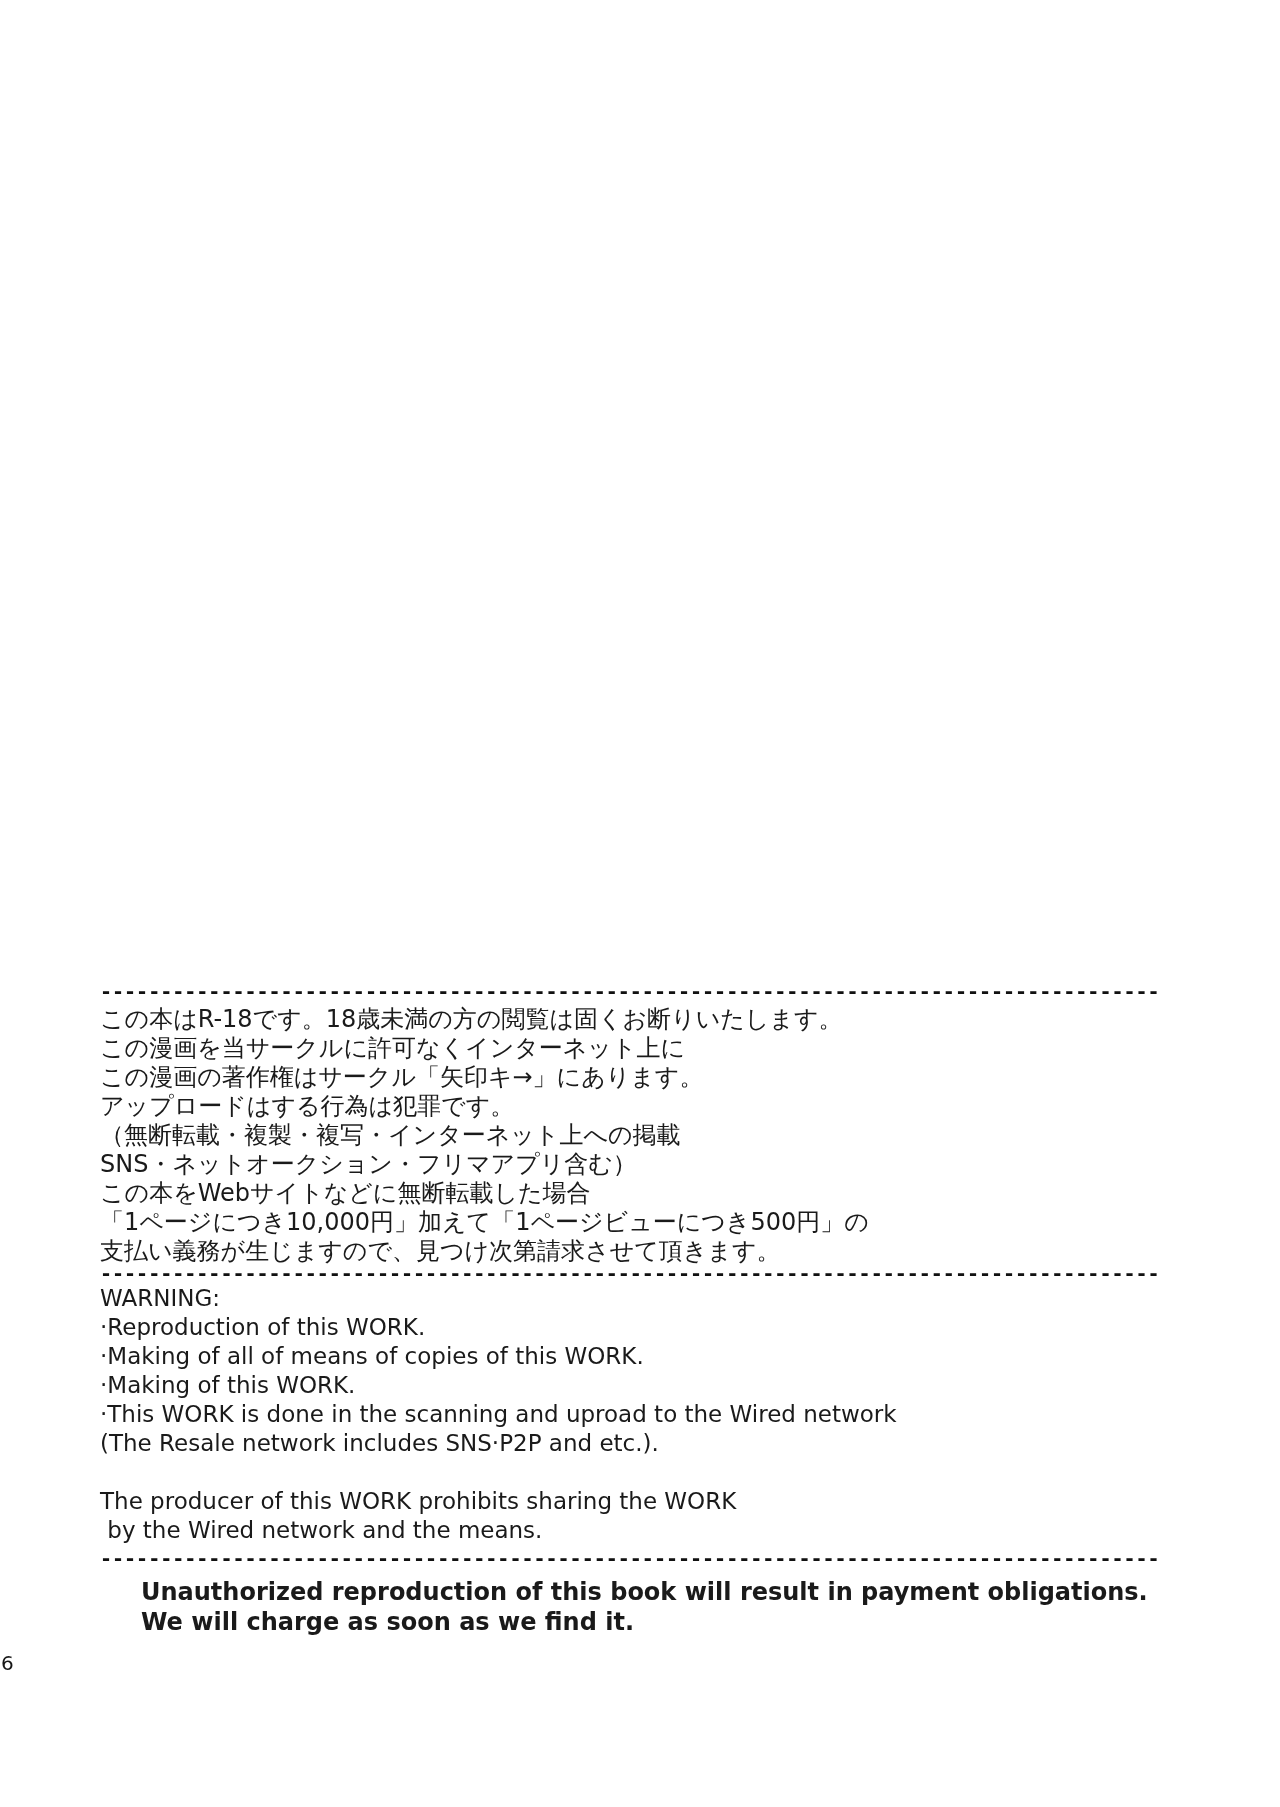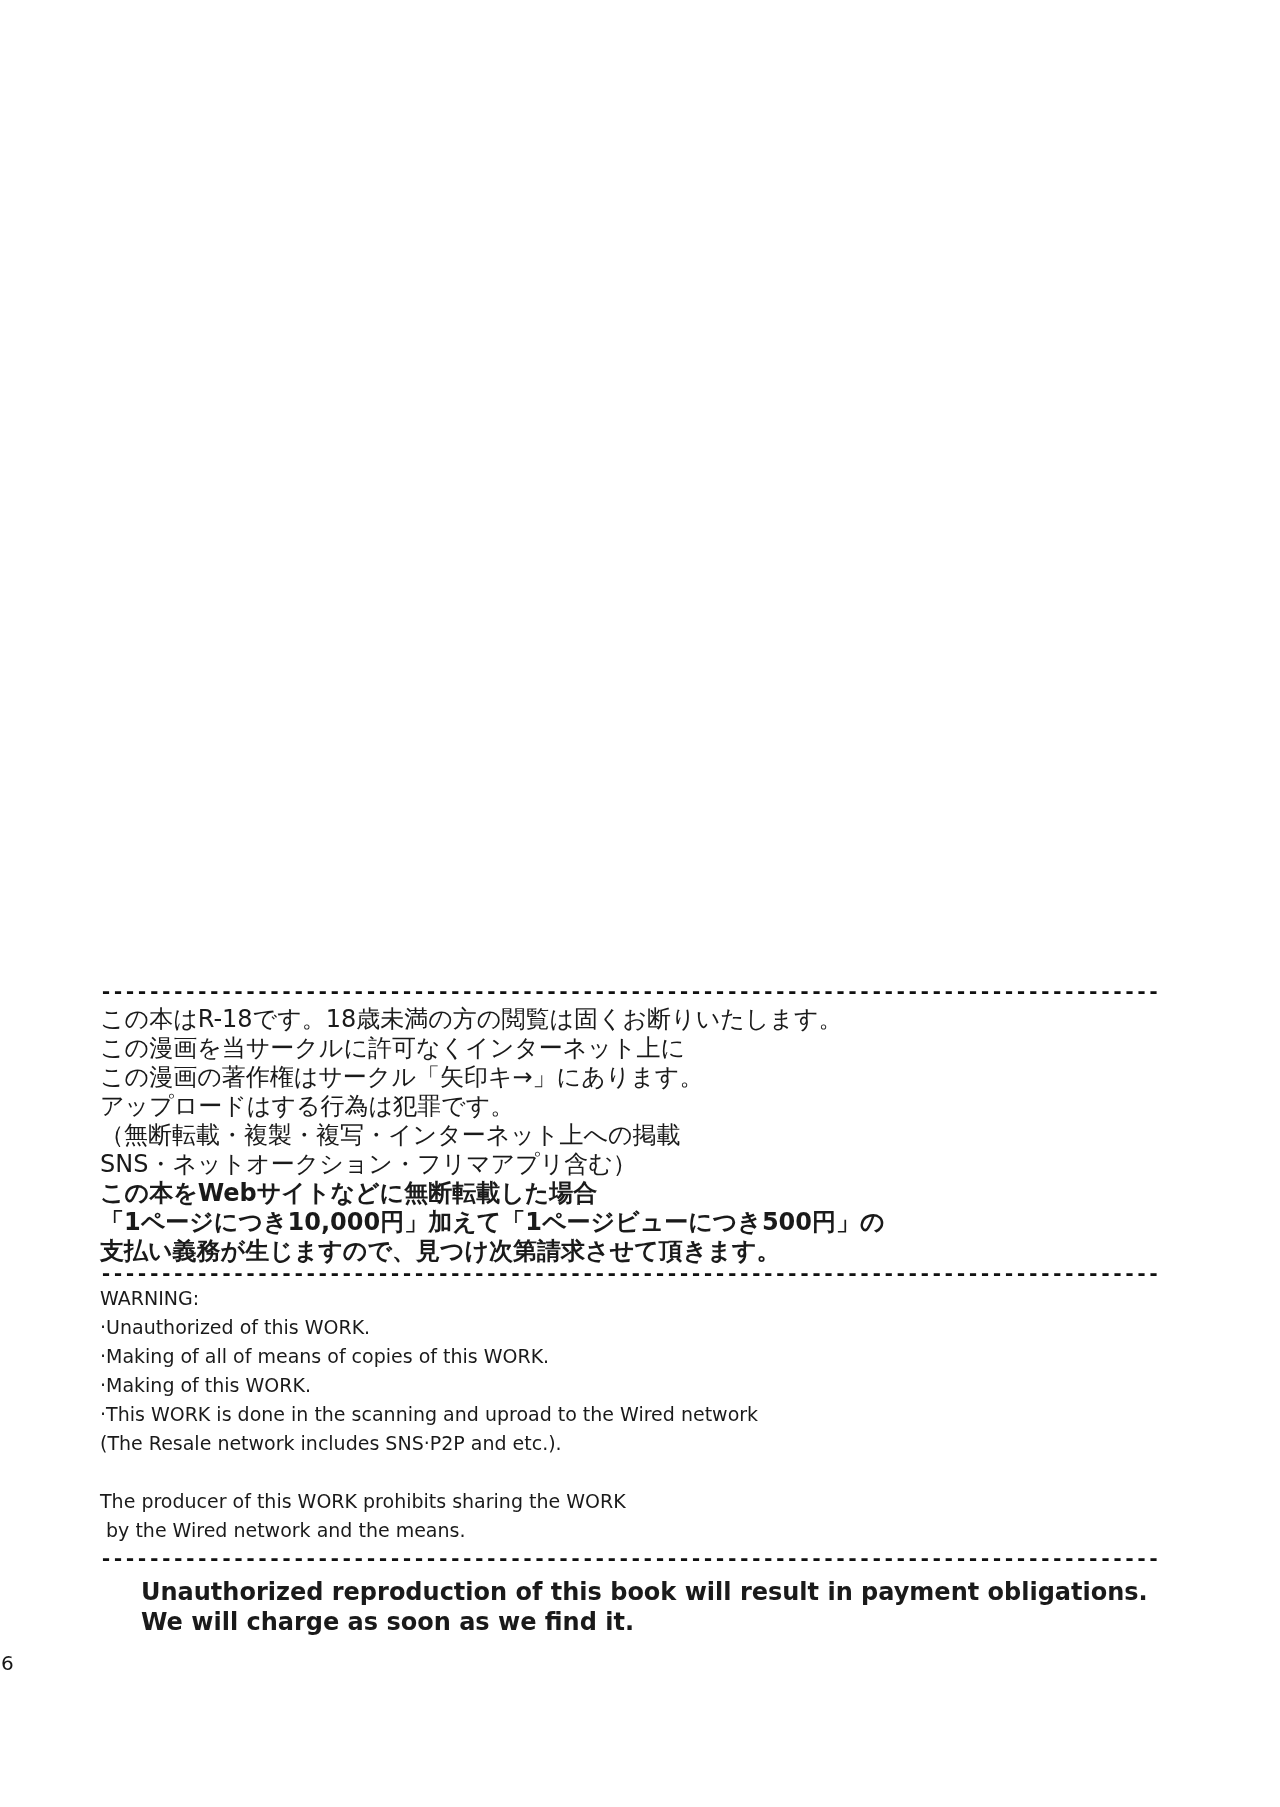--- a/index.html
+++ b/index.html
@@ -34,25 +34,25 @@
     color: #111111;
     font-weight: bold;
   }
   .jp-block {
     margin-top: 7px;
     margin-bottom: 0;
     font-size: 24px;
     line-height: 29px;
   }
   .jp-block p { min-height: 29px; white-space: pre-wrap; }
-  .bold { font-weight: 700; }
+  .bold { font-weight: 400; }
   .en-block {
     margin-top: 4px;
     margin-bottom: 6px;
-    font-size: 19px;
+    font-size: 23px;
     line-height: 29px;
   }
   .en-block p { min-height: 29px; white-space: pre-wrap; }
   .footer-block {
     margin-top: 12px;
     font-size: 24px;
     line-height: 30px;
     font-weight: 700;
     margin-left: 41px;
   }
@@ -84,21 +84,21 @@
       <p>SNS・ネットオークション・フリマアプリ含む）</p>
       <p class="bold">この本をWebサイトなどに無断転載した場合</p>
       <p class="bold">「1ページにつき10,000円」加えて「1ページビューにつき500円」の</p>
       <p class="bold">支払い義務が生じますので、見つけ次第請求させて頂きます。</p>
     </div>
 
     <div class="divider">----------------------------------------------------------------------------------------</div>
 
     <div class="en-block">
       <p>WARNING:</p>
-      <p>·Unauthorized of this WORK.</p>
+      <p>·Reproduction of this WORK.</p>
       <p>·Making of all of means of copies of this WORK.</p>
       <p>·Making of this WORK.</p>
       <p>·This WORK is done in the scanning and uproad to the Wired network</p>
       <p>(The Resale network includes SNS·P2P and etc.).</p>
       <p></p>
       <p>The producer of this WORK prohibits sharing the WORK</p>
       <p> by the Wired network and the means.</p>
     </div>
 
     <div class="divider">----------------------------------------------------------------------------------------</div>

